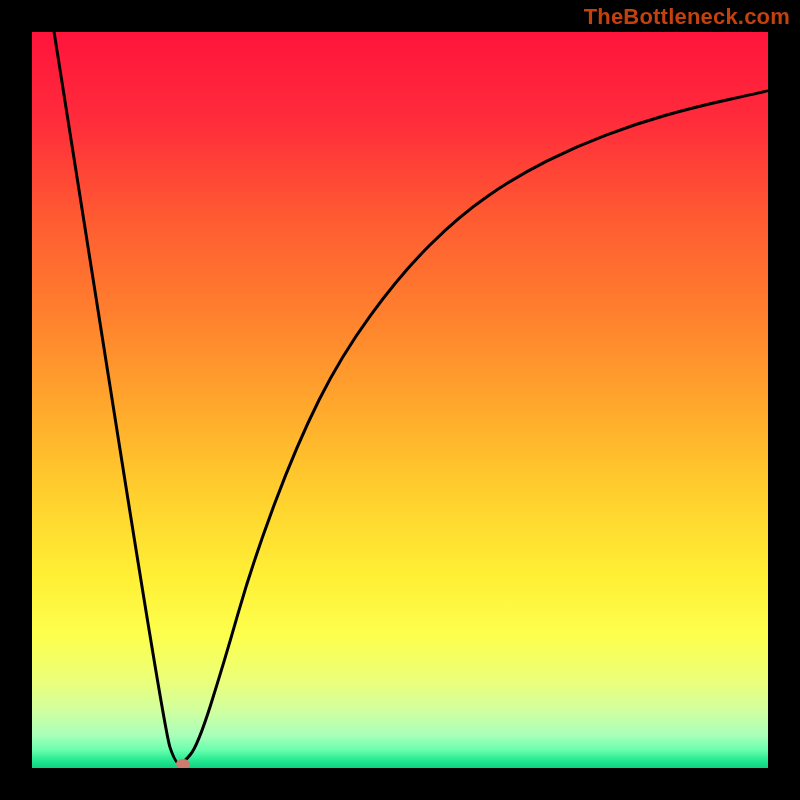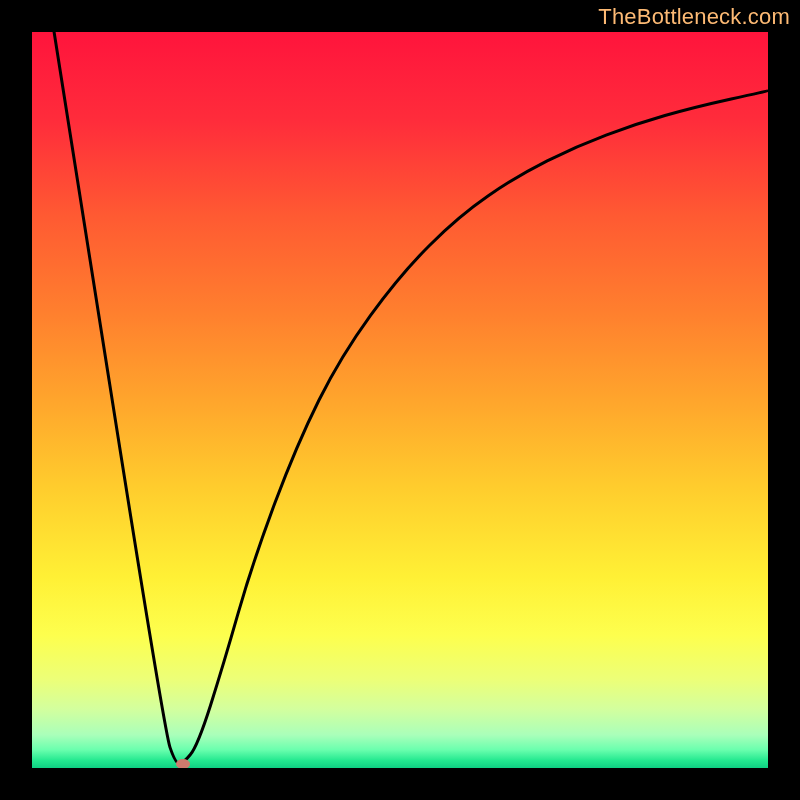--- a/index.html
+++ b/index.html
@@ -47,23 +47,23 @@
     width: 14px;
     height: 10px;
     border-radius: 50%;
     background: #cd7b6e;
     transform: translate(-50%, -50%);
   }
   .watermark {
     position: absolute;
     top: 4px;
     right: 10px;
-    color: #fdba74;
+    color: #c2410c;
     font-size: 22px;
-    font-weight: 400;
+    font-weight: 700;
     letter-spacing: 0.2px;
     user-select: none;
   }
 </style>
 </head>
 <body>
 
 <div class="frame">
 
   <div class="watermark">TheBottleneck.com</div>

